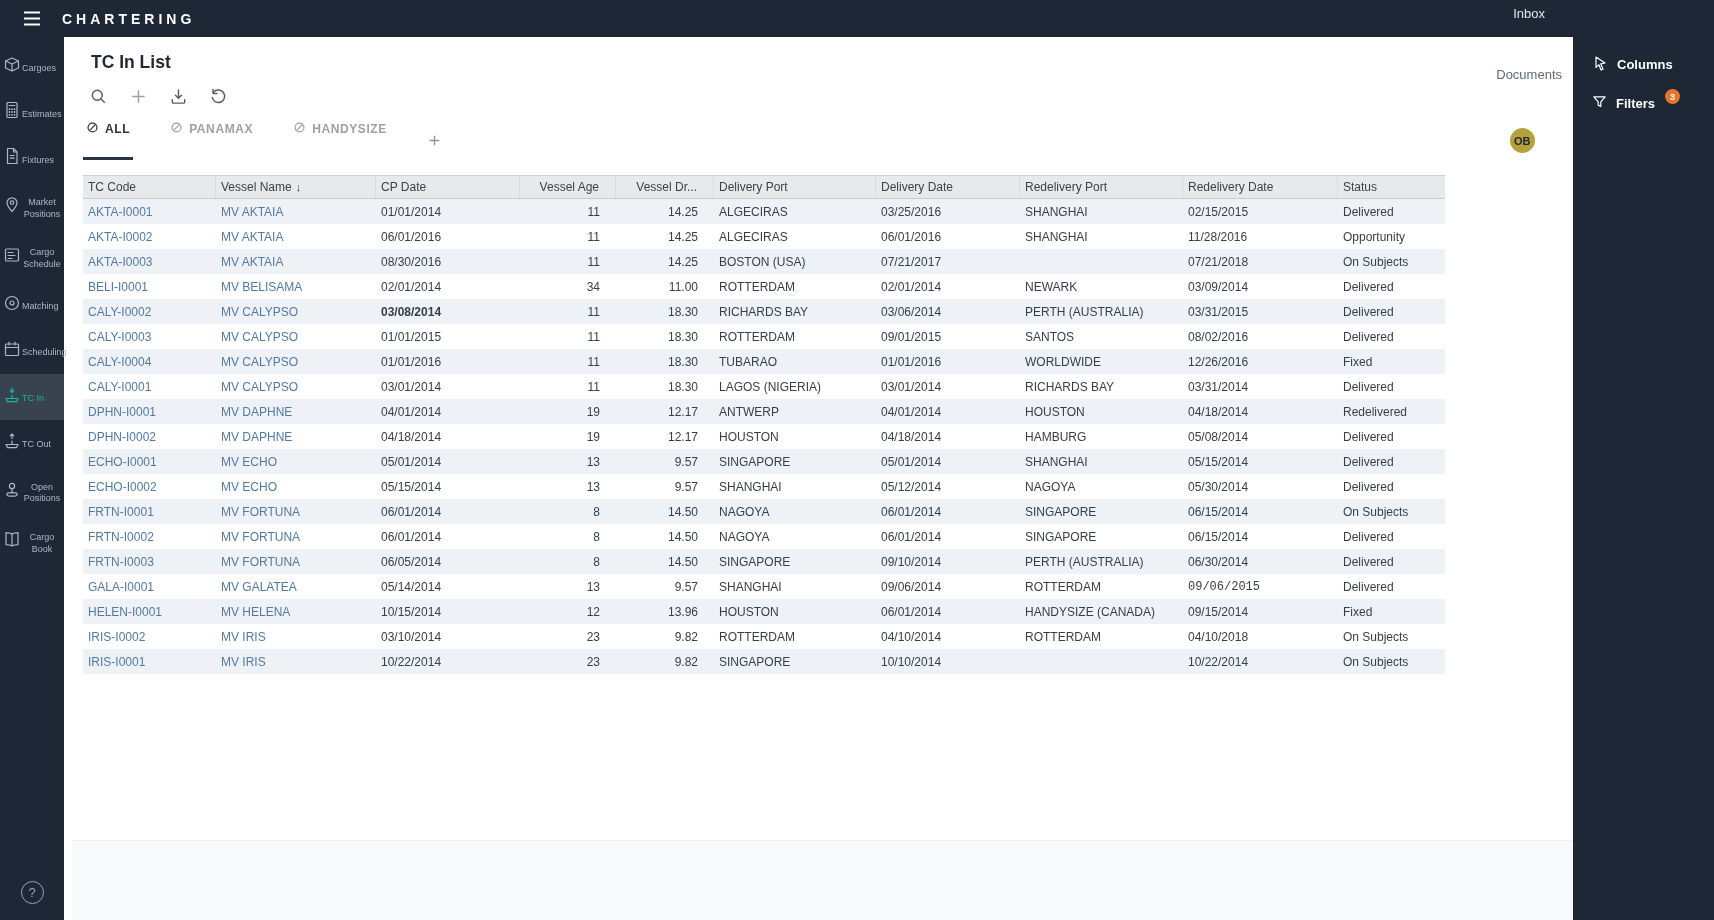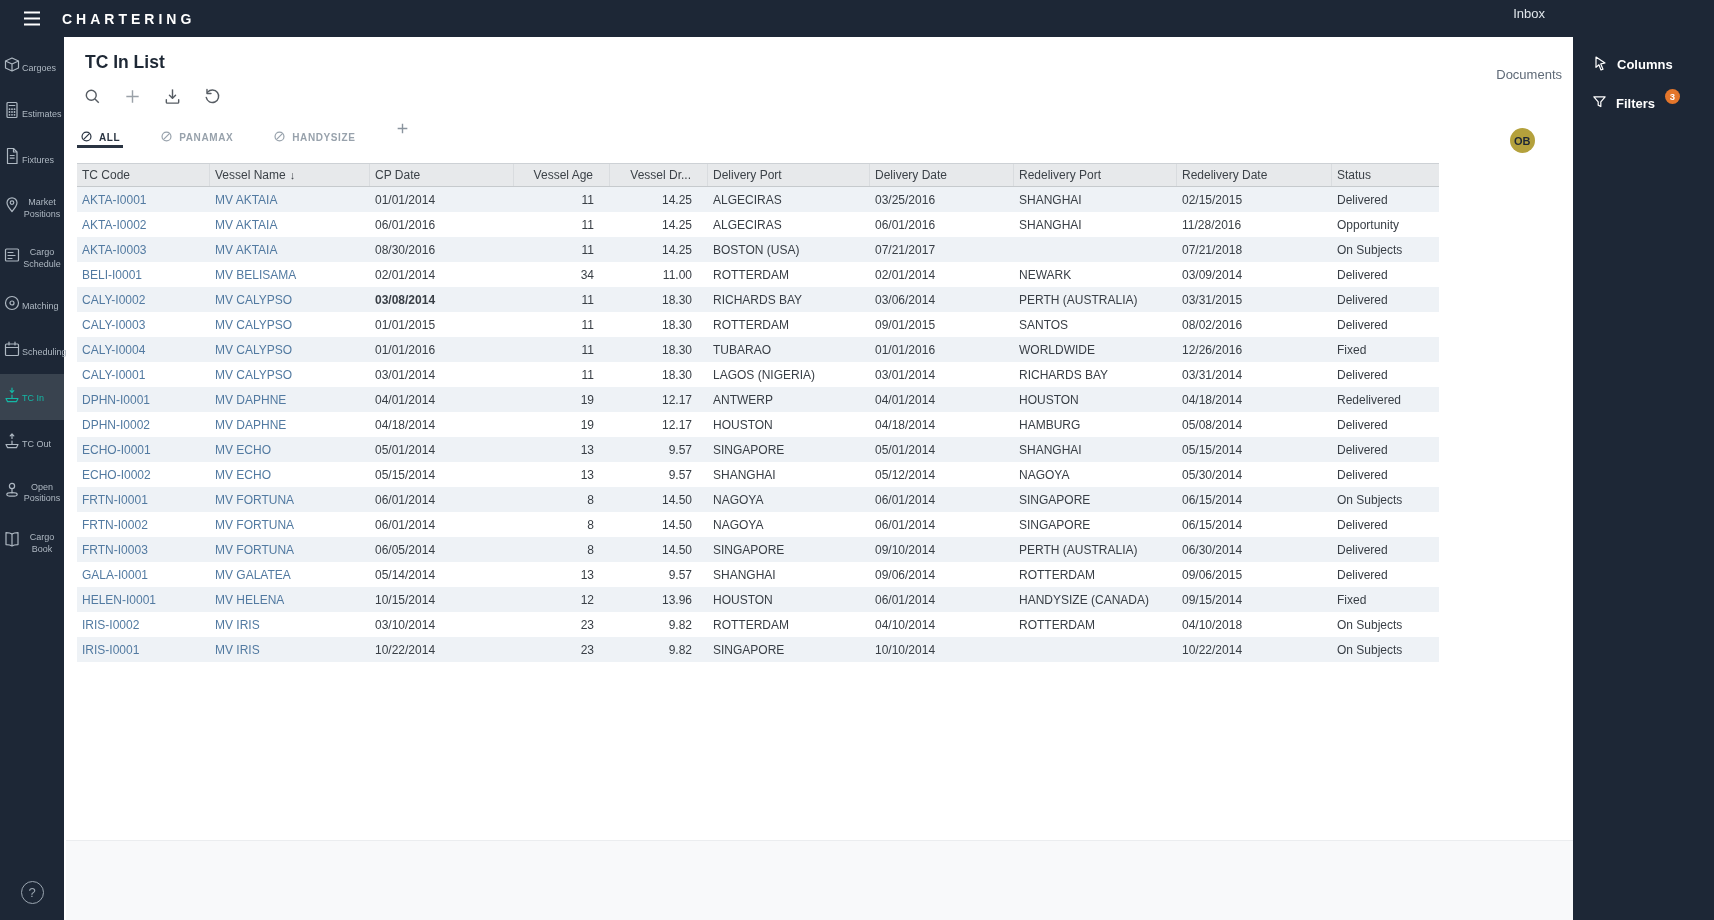--- a/index.html
+++ b/index.html
@@ -18,28 +18,28 @@
   
   .sidebar { position:absolute; top:37px; left:0; width:64px; height:883px; background:#1d2736; padding-top:6px; z-index:10; }
   .side-item { display:flex; flex-direction:row; align-items:center; padding:11px 2px; color:#aeb8c2; cursor:pointer; }
   .side-item svg { flex:none; }
   .slabel { font-size:9px; margin-top:5px; text-align:center; line-height:1.3; }
   .side-item.active { background:#39434f; color:#14b8a6; }
   .help { position:absolute; bottom:16px; left:0; width:64px; display:flex; justify-content:center; }
   .help-circle { width:23px; height:23px; border:1.5px solid #9aa5b0; border-radius:50%; display:flex; align-items:center; justify-content:center; font-size:13px; color:#9aa5b0; cursor:pointer; }
 
   
-  .main { position:absolute; top:37px; left:66px; width:1509px; height:883px; background:#fff; overflow:hidden; }
+  .main { position:absolute; top:37px; left:72px; width:1509px; height:883px; background:#fff; overflow:hidden; }
   .page-title { font-size:17.5px; font-weight:bold; color:#1e2835; margin:15px 0 0 19px; }
   .toolbar { display:flex; align-items:center; gap:16px; margin:11px 0 0 14px; }
   .tool { width:24px; height:24px; display:flex; align-items:center; justify-content:center; cursor:pointer; color:#565c63; }
   .tool.light { color:#9aa1a8; }
 
   .tabs { display:flex; align-items:flex-end; margin:13px 0 0 11px; }
-  .tab { display:flex; align-items:center; gap:6px; font-size:10px; font-weight:bold; letter-spacing:.6px; color:#98a2ac; padding:0 3px 0 3px; margin-right:34px; border-bottom:3px solid transparent; cursor:pointer; white-space:nowrap; }
+  .tab { display:flex; align-items:center; gap:6px; font-size:12px; font-weight:bold; letter-spacing:.6px; color:#98a2ac; padding:0 3px 20px 3px; margin-right:34px; border-bottom:3px solid transparent; cursor:pointer; white-space:nowrap; }
   .tab.active { color:#2a3442; border-bottom-color:#2a3442; }
   .tab-add { color:#8a949e; padding:0 4px 9px 4px; cursor:pointer; display:flex; }
 
   .table { margin:15px 0 0 11px; width:1362px; font-size:12px; }
   .thead { display:flex; height:24px; background:#e7e9eb; border-top:1px solid #cdd1d5; border-bottom:1px solid #c6cacd; color:#3c4248; }
   .hcell { display:flex; align-items:center; padding:0 5px; border-right:1px solid #d9dcdf; overflow:hidden; white-space:nowrap; cursor:pointer; flex:none; }
   .hcell:last-child { border-right:none; }
   .hcell.right { justify-content:flex-end; padding-right:16px; }
   .sort { margin-left:4px; font-size:11px; color:#3c4248; }
   .trow { display:flex; height:25px; cursor:pointer; }
@@ -449,21 +449,21 @@
         </div>
         <div class="trow even">
           <div class="tcell link" style="width: 133px;">GALA-I0001</div>
           <div class="tcell link" style="width: 160px;">MV GALATEA</div>
           <div class="tcell" style="width: 144px;">05/14/2014</div>
           <div class="tcell right" style="width: 96px;">13</div>
           <div class="tcell right" style="width: 98px;">9.57</div>
           <div class="tcell" style="width: 162px;">SHANGHAI</div>
           <div class="tcell" style="width: 144px;">09/06/2014</div>
           <div class="tcell" style="width: 163px;">ROTTERDAM</div>
-          <div class="tcell" style="width: 155px;">09/06/2015</div>
+          <div class="tcell" style="width: 155px; font-family: Liberation Mono, monospace;">09/06/2015</div>
           <div class="tcell" style="width: 107px;">Delivered</div>
         </div>
         <div class="trow odd">
           <div class="tcell link" style="width: 133px;">HELEN-I0001</div>
           <div class="tcell link" style="width: 160px;">MV HELENA</div>
           <div class="tcell" style="width: 144px;">10/15/2014</div>
           <div class="tcell right" style="width: 96px;">12</div>
           <div class="tcell right" style="width: 98px;">13.96</div>
           <div class="tcell" style="width: 162px;">HOUSTON</div>
           <div class="tcell" style="width: 144px;">06/01/2014</div>

